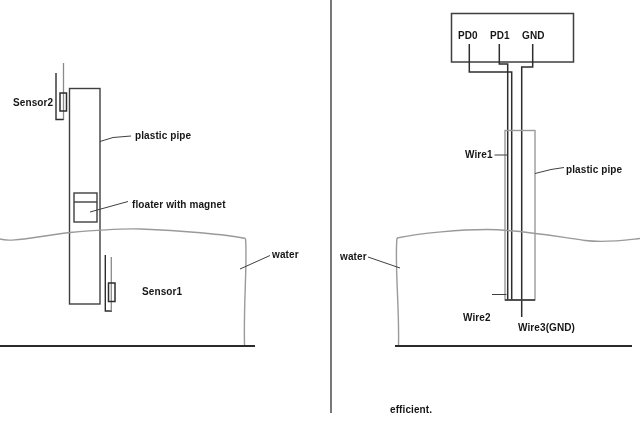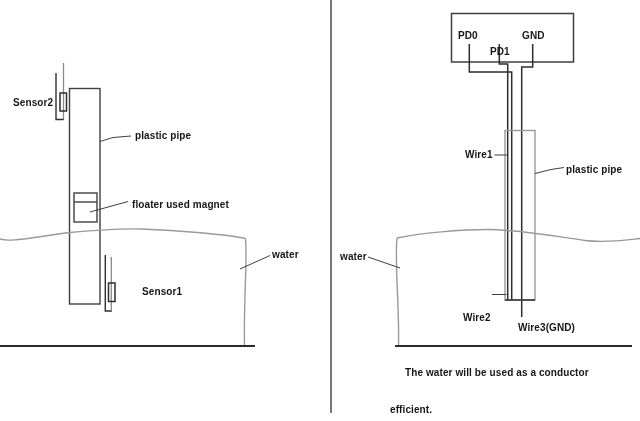--- a/index.html
+++ b/index.html
@@ -74,40 +74,39 @@
 
     <line x1="492" y1="294.5" x2="506.5" y2="294.5" stroke-width="1" stroke="#3f3f3f"></line>
 
     <line x1="395" y1="346" x2="632" y2="346" stroke-width="2" stroke="#2b2b2b"></line>
   </svg>
 
   <div class="lbl" style="left:13px; top:98px;">Sensor2</div>
 
   <div class="lbl" style="left:135px; top:131px;">plastic pipe</div>
 
-  <div class="lbl" style="left:132px; top:200px;">floater used magnet</div>
+  <div class="lbl" style="left:132px; top:200px;">floater with magnet</div>
 
   <div class="lbl" style="left:272px; top:250px;">water</div>
 
   <div class="lbl" style="left:118px; top:287px;margin-left:24px;">Sensor1</div>
 
   <div class="lbl" style="left:458px; top:31px;">PD0</div>
 
-  <div class="lbl" style="left:490px; top:31px;margin-top:16px;">PD1</div>
+  <div class="lbl" style="left:490px; top:31px;">PD1</div>
 
   <div class="lbl" style="left:522px; top:31px;">GND</div>
 
   <div class="lbl" style="left:465px; top:150px;">Wire1</div>
 
   <div class="lbl" style="left:566px; top:165px;">plastic pipe</div>
 
   <div class="lbl" style="left:340px; top:252px;">water</div>
 
   <div class="lbl" style="left:463px; top:289px;margin-top:24px;">Wire2</div>
 
   <div class="lbl" style="left:518px; top:323px;">Wire3(GND)</div>
 
-  <div class="lbl" style="left:405px; top:368px;">The water will be used as a conductor</div>
 
 
   <div class="lbl" style="left:390px; top:405px;">efficient.</div>
 
 </div>
 
 </body></html>

